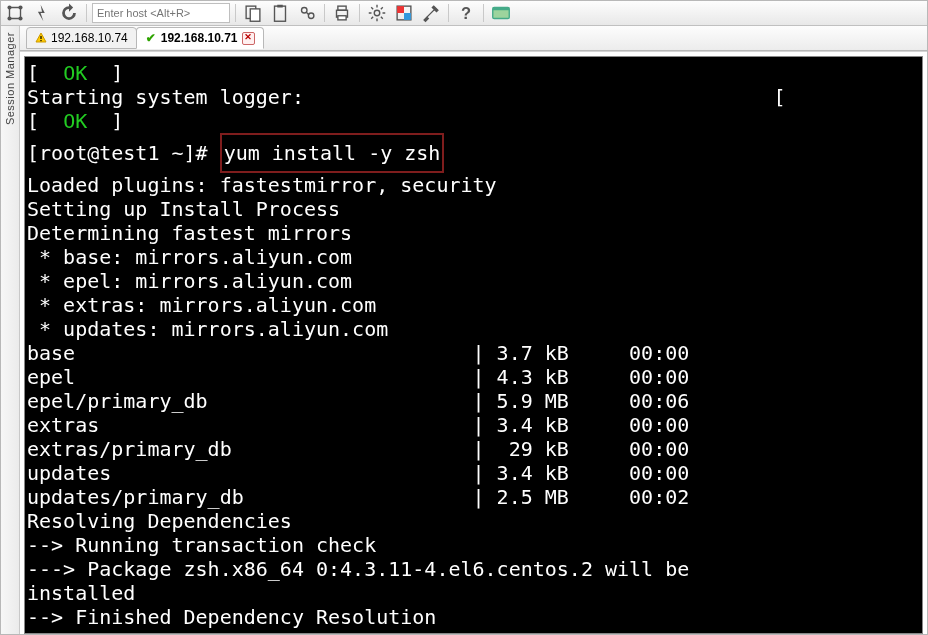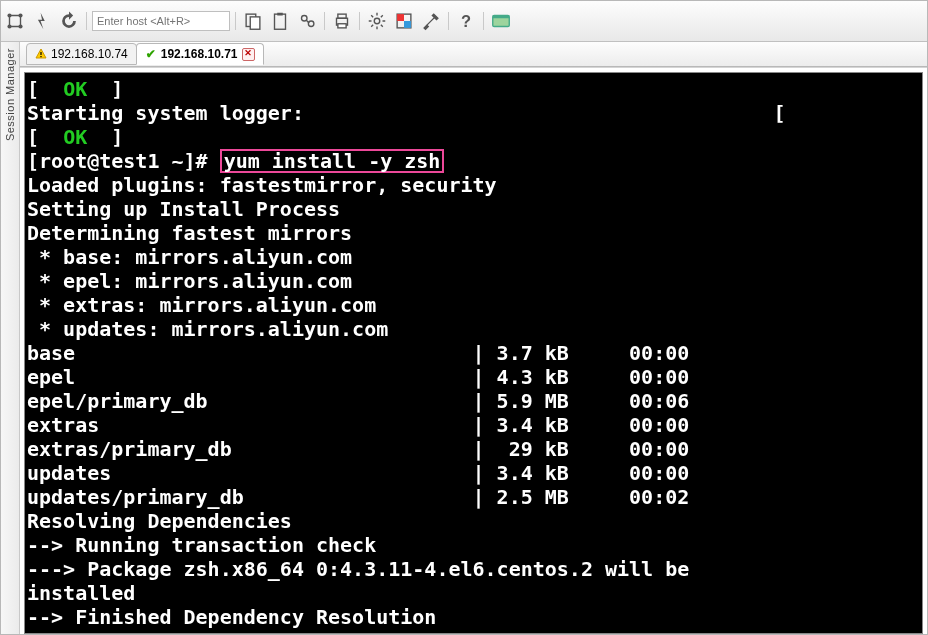--- a/index.html
+++ b/index.html
@@ -20,21 +20,21 @@
     height: 635px;
     border: 1px solid #b8b8b8;
     box-sizing: border-box;
     background: #f4f4f4;
   }
   .toolbar {
     height: 24px;
     display: flex;
     align-items: center;
     gap: 3px;
-    padding: 8px 2px;
+    padding: 0 2px;
     background: linear-gradient(#fdfdfd, #e8e8e8);
     border-bottom: 1px solid #c0c0c0;
   }
   .tool-btn {
     width: 22px;
     height: 20px;
     display: flex;
     align-items: center;
     justify-content: center;
     border: 1px solid transparent;
@@ -144,26 +144,25 @@
     flex: 1;
     background: #000;
     color: #fff;
     font-family: Consolas, "DejaVu Sans Mono", monospace;
     font-size: 20px;
     line-height: 24px;
     padding: 4px 2px;
     overflow: hidden;
     white-space: pre;
     border: 1px solid #888;
-    font-weight: bold;
   }
   .c-ok { color: #22cc22; }
   .cmd-highlight {
-    border: 2px solid #ec4899;
-    padding: 0 2px;
+    border: 2px solid #7f1d1d;
+    padding: 8px 2px;
     display: inline-block;
     line-height: 20px;
   }
   svg { display: block; }
 </style>
 </head>
 <body>
 
 <div class="app">
 

